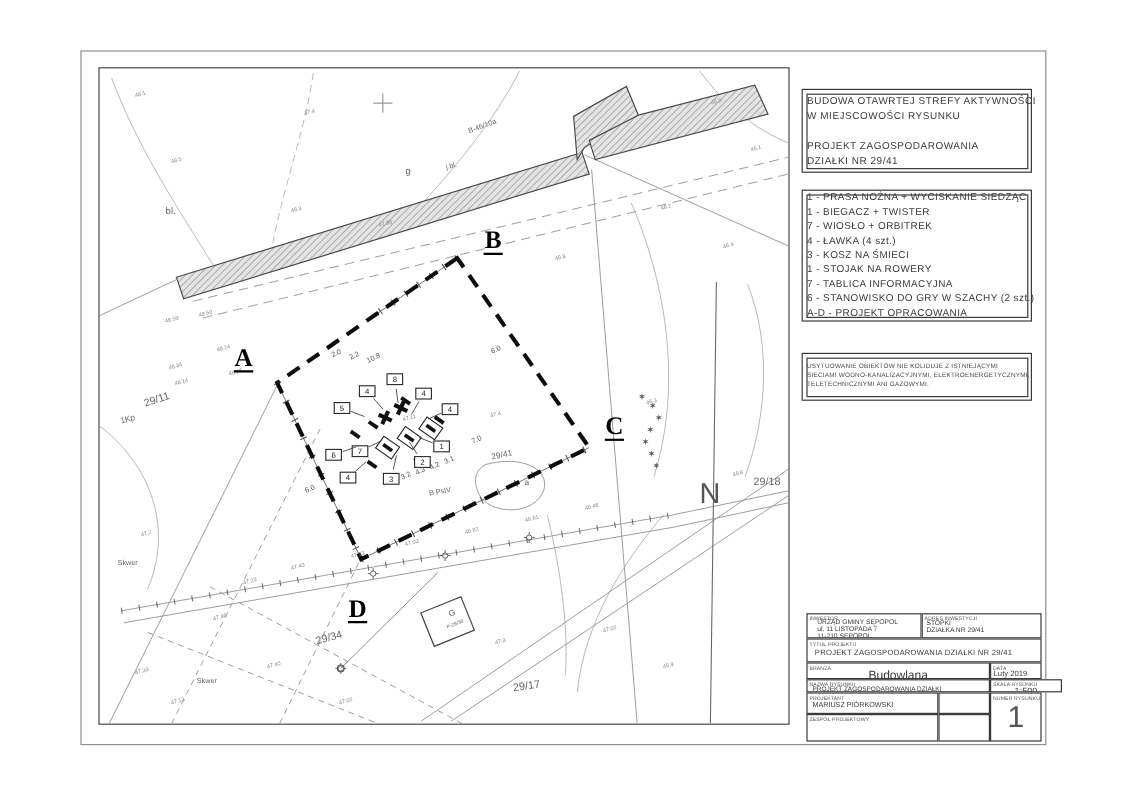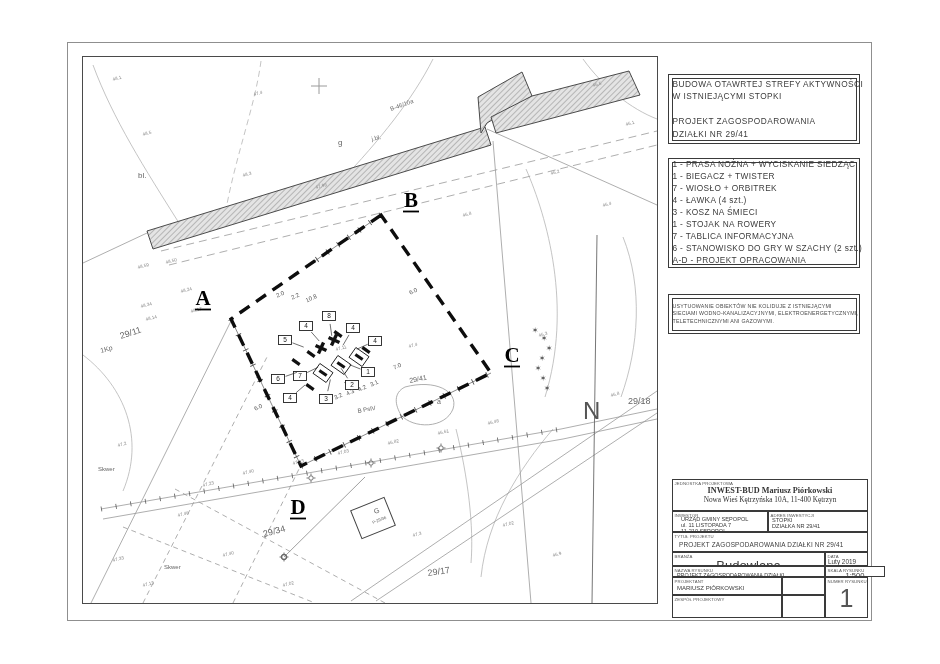--- a/index.html
+++ b/index.html
@@ -27,21 +27,21 @@
   .c-unit{left:0;top:0;width:196px;height:32px;text-align:center;}
   .unit-name{margin-top:6px;font-family:"Liberation Serif",serif;font-weight:700;font-size:8.2px;color:#333;}
   .unit-addr{font-family:"Liberation Serif",serif;font-size:7.3px;color:#333;}
   .c-inv{left:0;top:32px;width:96px;height:21px;}
   .inv-line{margin-left:8px;font-size:5.6px;line-height:5.9px;color:#3b3b3b;white-space:nowrap;}
   .c-addr{left:96px;top:32px;width:100px;height:21px;}
   .addr-line{margin-left:3px;font-size:5.6px;line-height:6.4px;color:#3b3b3b;white-space:nowrap;}
   .c-title{left:0;top:53px;width:196px;height:20px;}
   .title-text{margin:8px 0 0 6px;font-size:6.4px;letter-spacing:.2px;color:#3b3b3b;white-space:nowrap;}
   .c-branch{left:0;top:73px;width:153px;height:14px;text-align:center;}
-  .branch-text{margin-top:4.5px;font-size:13px;color:#3b3b3b;}
+  .branch-text{margin-top:4.5px;font-size:10px;color:#3b3b3b;}
   .c-date{left:153px;top:73px;width:43px;height:14px;}
   .date-text{margin:5px 0 0 2px;font-size:6.4px;color:#3b3b3b;white-space:nowrap;}
   .c-draw{left:0;top:87px;width:153px;height:11px;}
   .draw-text{margin:4.5px 0 0 4px;font-size:5.4px;color:#3b3b3b;white-space:nowrap;}
   .c-scale{left:153px;top:87px;width:60px;height:11px;text-align:center;}
   .scale-text{margin-top:3.5px;font-size:7.6px;color:#3b3b3b;}
   .c-designer{left:0;top:98px;width:110px;height:18px;}
   .designer-text{margin:7px 0 0 4px;font-size:6px;color:#3b3b3b;white-space:nowrap;}
   .c-sig1{left:110px;top:98px;width:43px;height:18px;}
   .c-team{left:0;top:116px;width:110px;height:23px;}
@@ -304,21 +304,21 @@
           <line x1="421" y1="309.5" x2="437" y2="309.5" stroke="#000" stroke-width="1.8"></line>
           <text x="215" y="457" text-anchor="middle" font-size="21" font-weight="bold" font-family="Liberation Serif, serif" fill="#000">D</text>
           <line x1="207" y1="461.5" x2="223" y2="461.5" stroke="#000" stroke-width="1.8"></line>
         </g>
     </svg>
   </div>
 
   <div class="box title-box">
     <div class="box-inner" id="title-lines">
         <div class="tline">BUDOWA OTAWRTEJ STREFY AKTYWNOŚCI</div>
-        <div class="tline">W ISTNIEJĄCYMI STOPKI</div>
+        <div class="tline">W MIEJSCOWOŚCI RYSUNKU</div>
         <div class="tline">&nbsp;</div>
         <div class="tline">PROJEKT ZAGOSPODAROWANIA</div>
         <div class="tline">DZIAŁKI NR 29/41</div>
       </div>
   </div>
 
   <div class="box legend-box">
     <div class="box-inner" id="legend-lines">
         <div class="lline">1 - PRASA NOŻNA + WYCISKANIE SIEDZĄC</div>
         <div class="lline">1 - BIEGACZ + TWISTER</div>
@@ -334,25 +334,20 @@
 
   <div class="box note-box">
     <div class="box-inner" id="note-lines">
         <div class="nline">USYTUOWANIE OBIEKTÓW NIE KOLIDUJE Z ISTNIEJĄCYMI</div>
         <div class="nline">SIECIAMI WODNO-KANALIZACYJNYMI, ELEKTROENERGETYCZNYMI,</div>
         <div class="nline">TELETECHNICZNYMI ANI GAZOWYMI.</div>
       </div>
   </div>
 
   <div class="tblock">
-    <div class="cell c-unit">
-      <div class="cl">JEDNOSTKA PROJEKTOWA</div>
-      <div class="unit-name">INWEST-BUD Mariusz Piórkowski</div>
-      <div class="unit-addr">Nowa Wieś Kętrzyńska 10A, 11-400 Kętrzyn</div>
-    </div>
     <div class="cell c-inv">
       <div class="cl">INWESTOR</div>
       <div style="margin-top:5px" id="investor-lines">
           <div class="inv-line">URZĄD GMINY SĘPOPOL</div>
           <div class="inv-line">ul. 11 LISTOPADA 7</div>
           <div class="inv-line">11-210 SĘPOPOL</div>
         </div>
     </div>
     <div class="cell c-addr">
       <div class="cl">ADRES INWESTYCJI</div>

